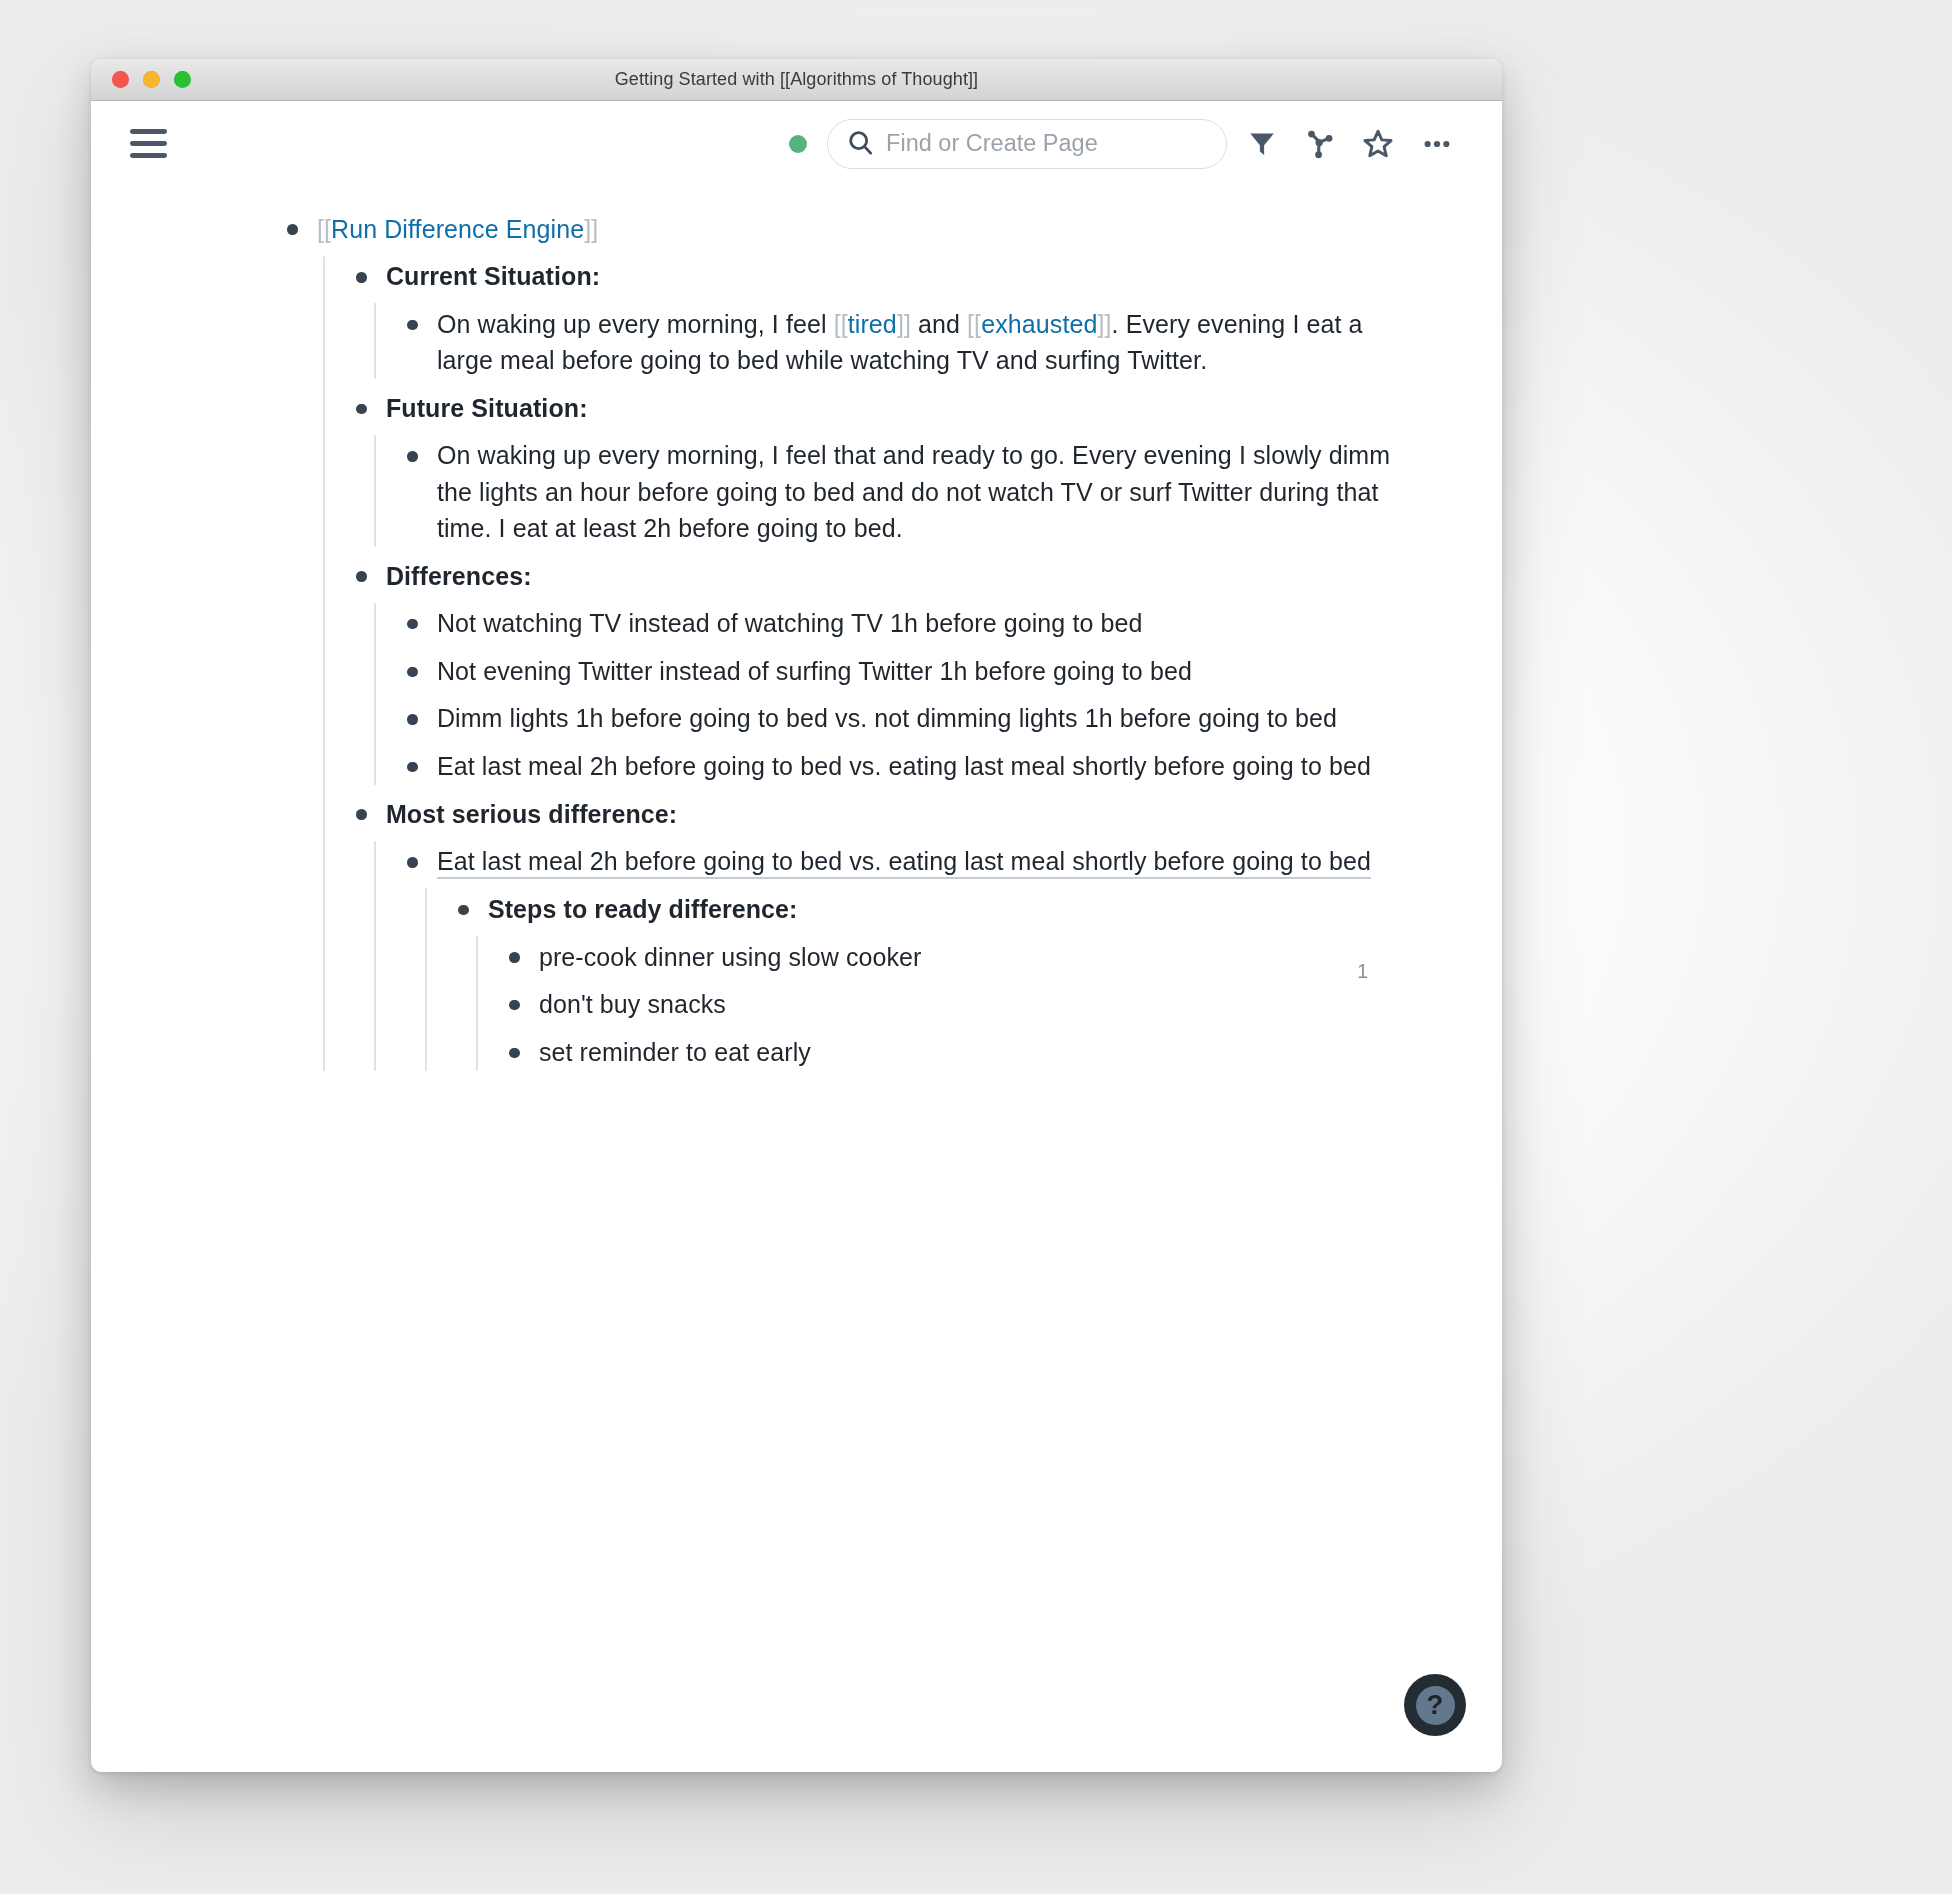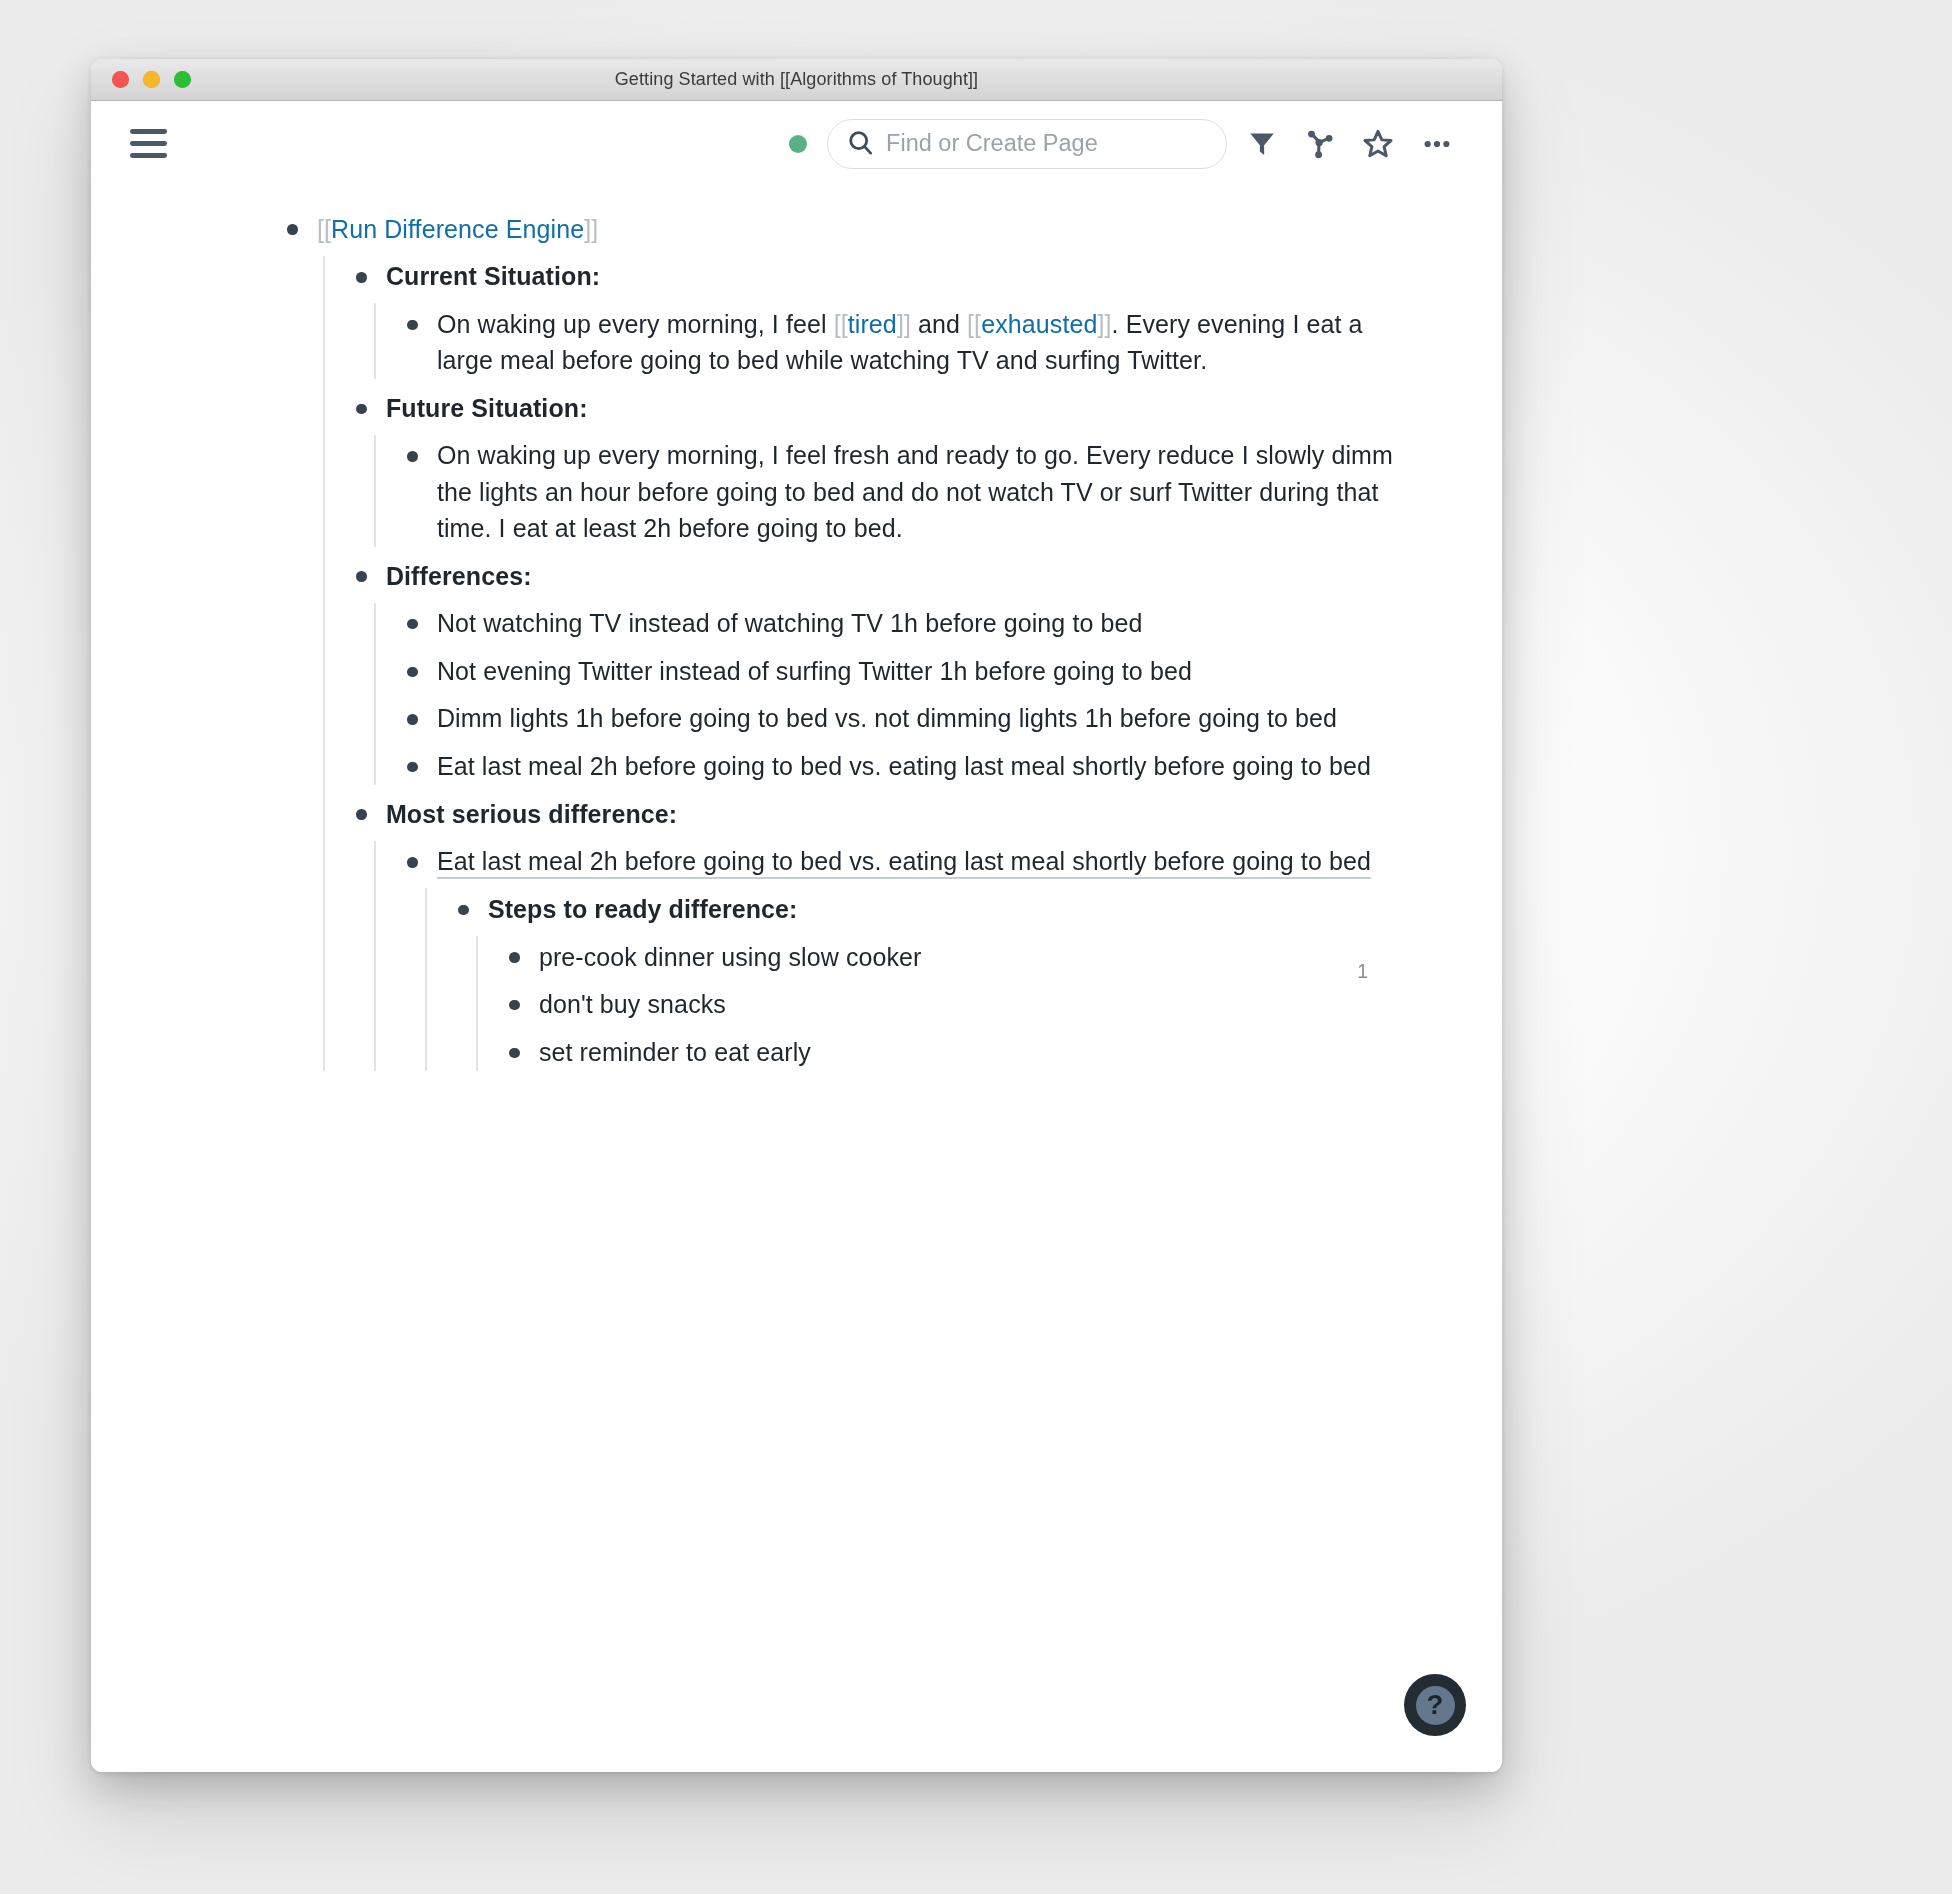--- a/index.html
+++ b/index.html
@@ -360,21 +360,21 @@
           </div>
 
           <div class="node">
             <div class="row">
               <div class="bullet"></div>
               <div class="text bold">Future Situation:</div>
             </div>
             <div class="children">
               <div class="row">
                 <div class="bullet"></div>
-                <div class="text">On waking up every morning, I feel fresh and ready to go. Every reduce I slowly dimm the lights an hour before going to bed and do not watch TV or surf Twitter during that time. I eat at least 2h before going to bed.</div>
+                <div class="text">On waking up every morning, I feel that and ready to go. Every evening I slowly dimm the lights an hour before going to bed and do not watch TV or surf Twitter during that time. I eat at least 2h before going to bed.</div>
               </div>
             </div>
           </div>
 
           <div class="node">
             <div class="row">
               <div class="bullet"></div>
               <div class="text bold">Differences:</div>
             </div>
             <div class="children">

